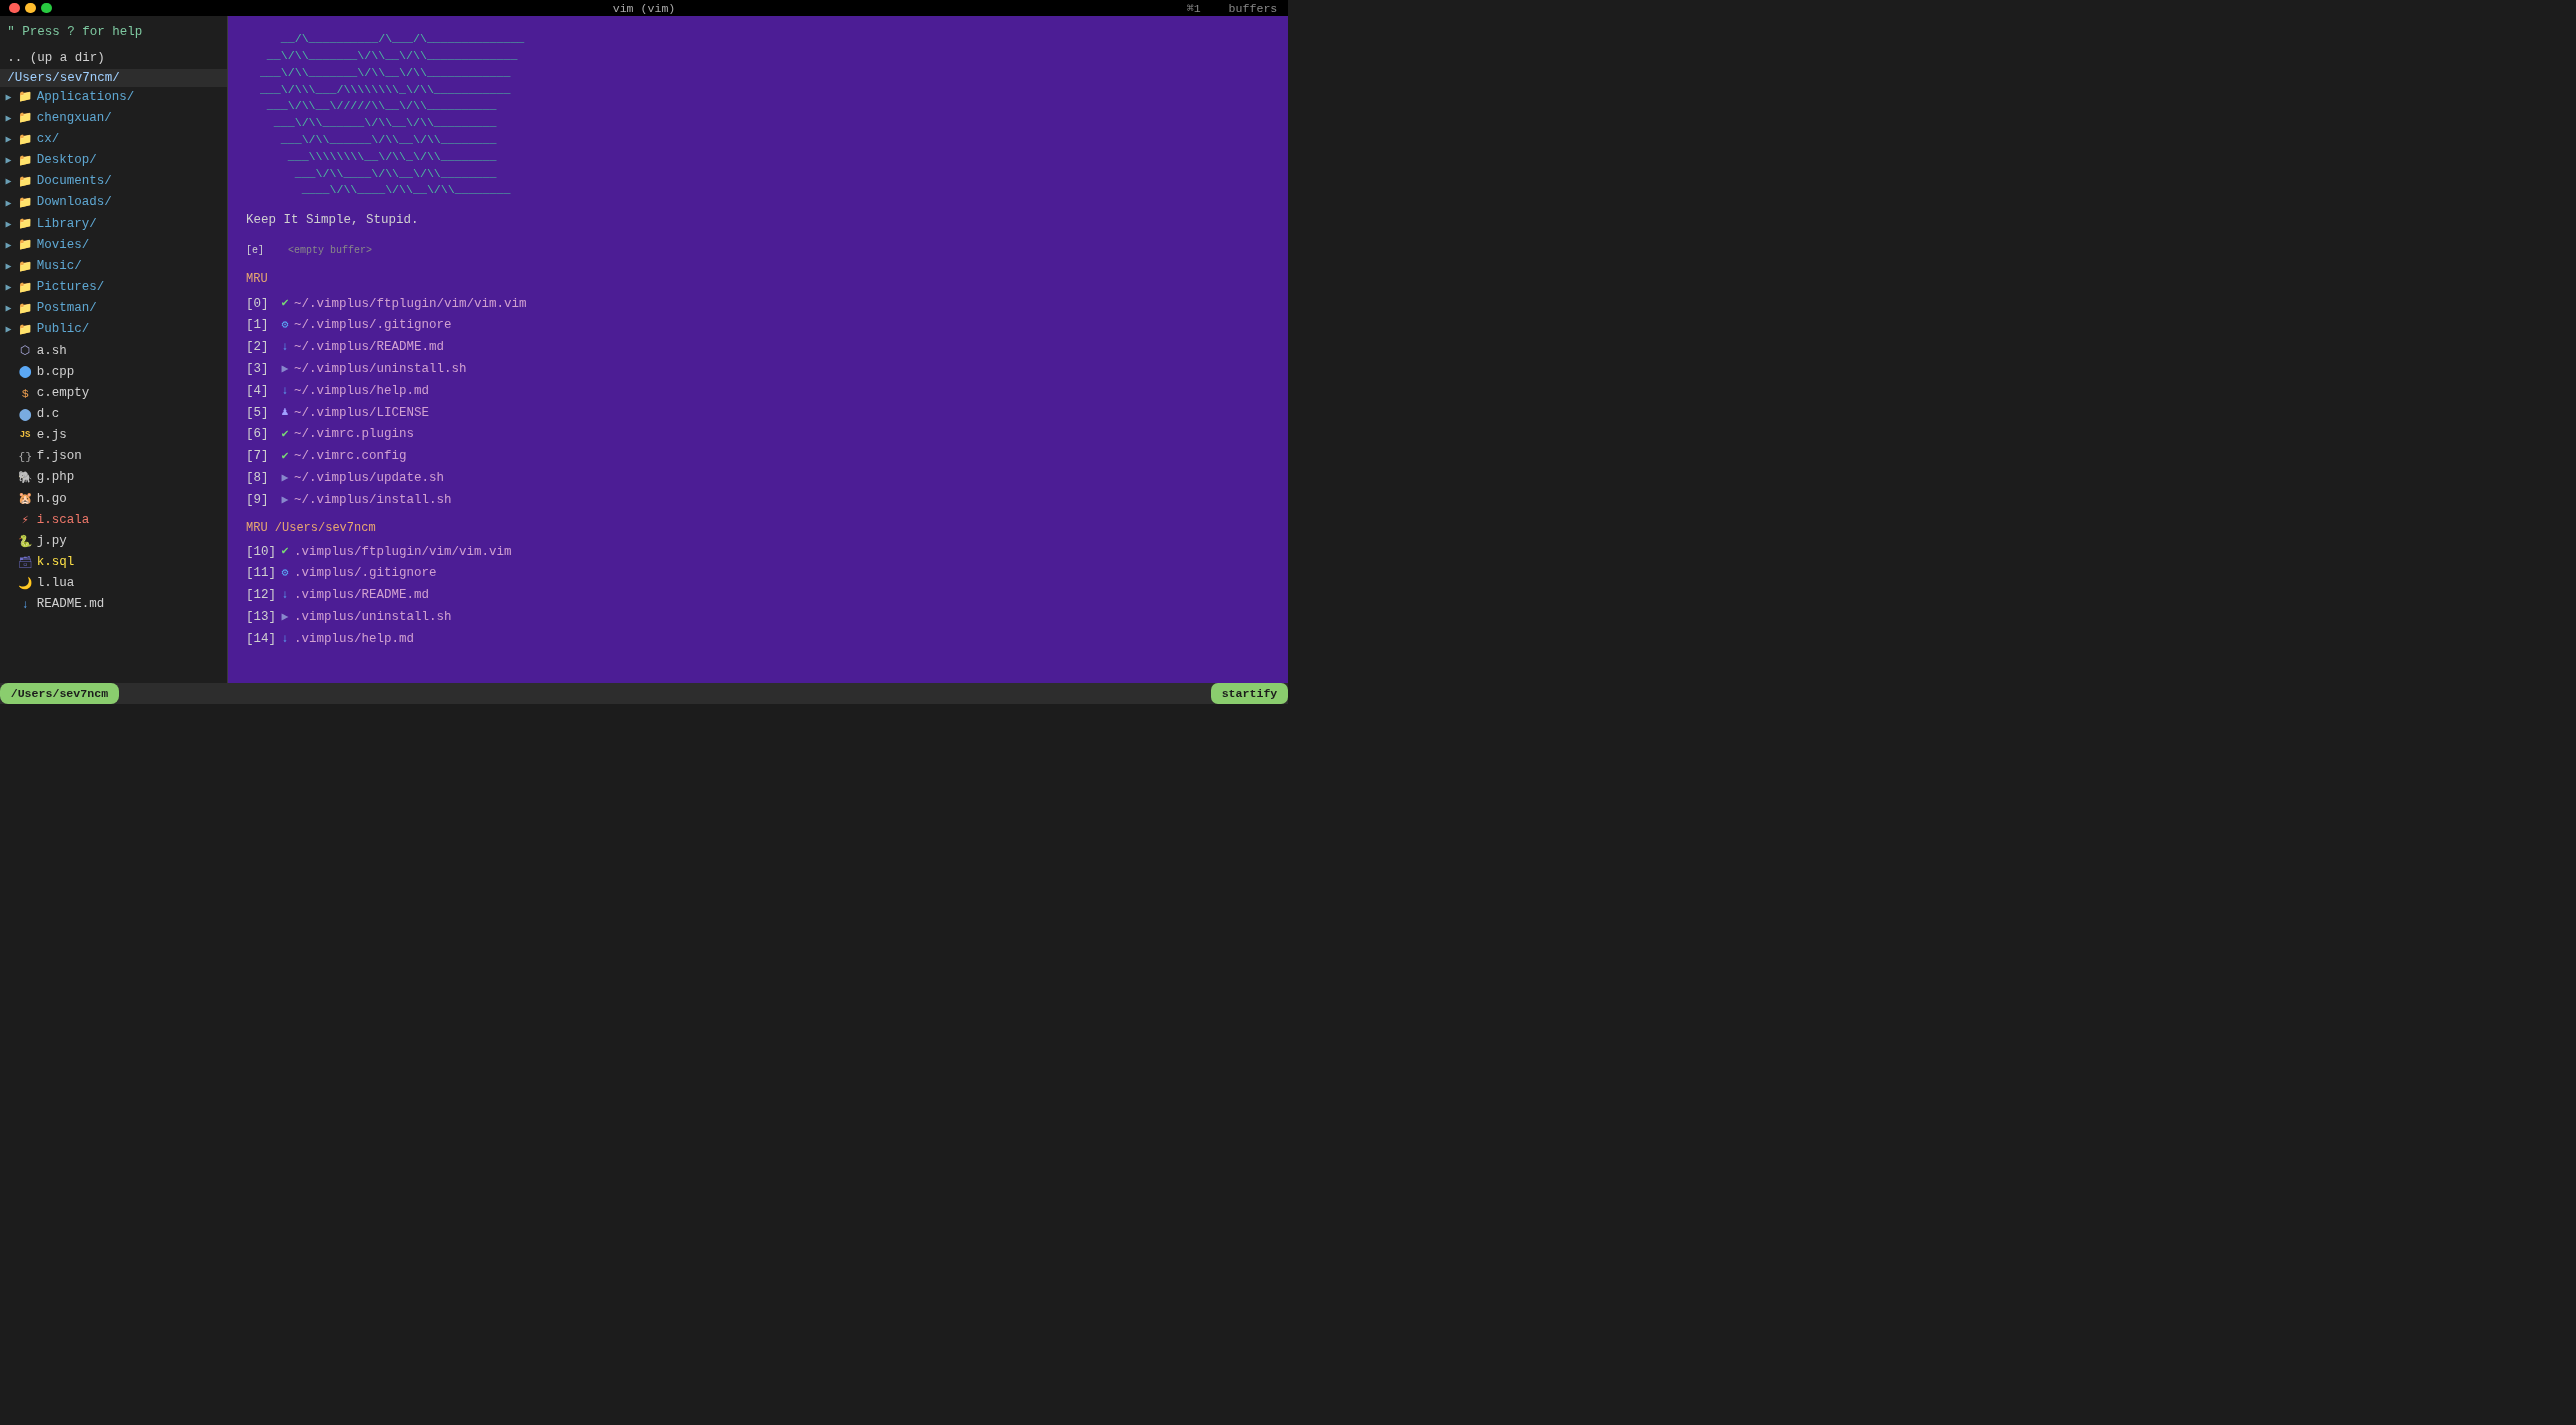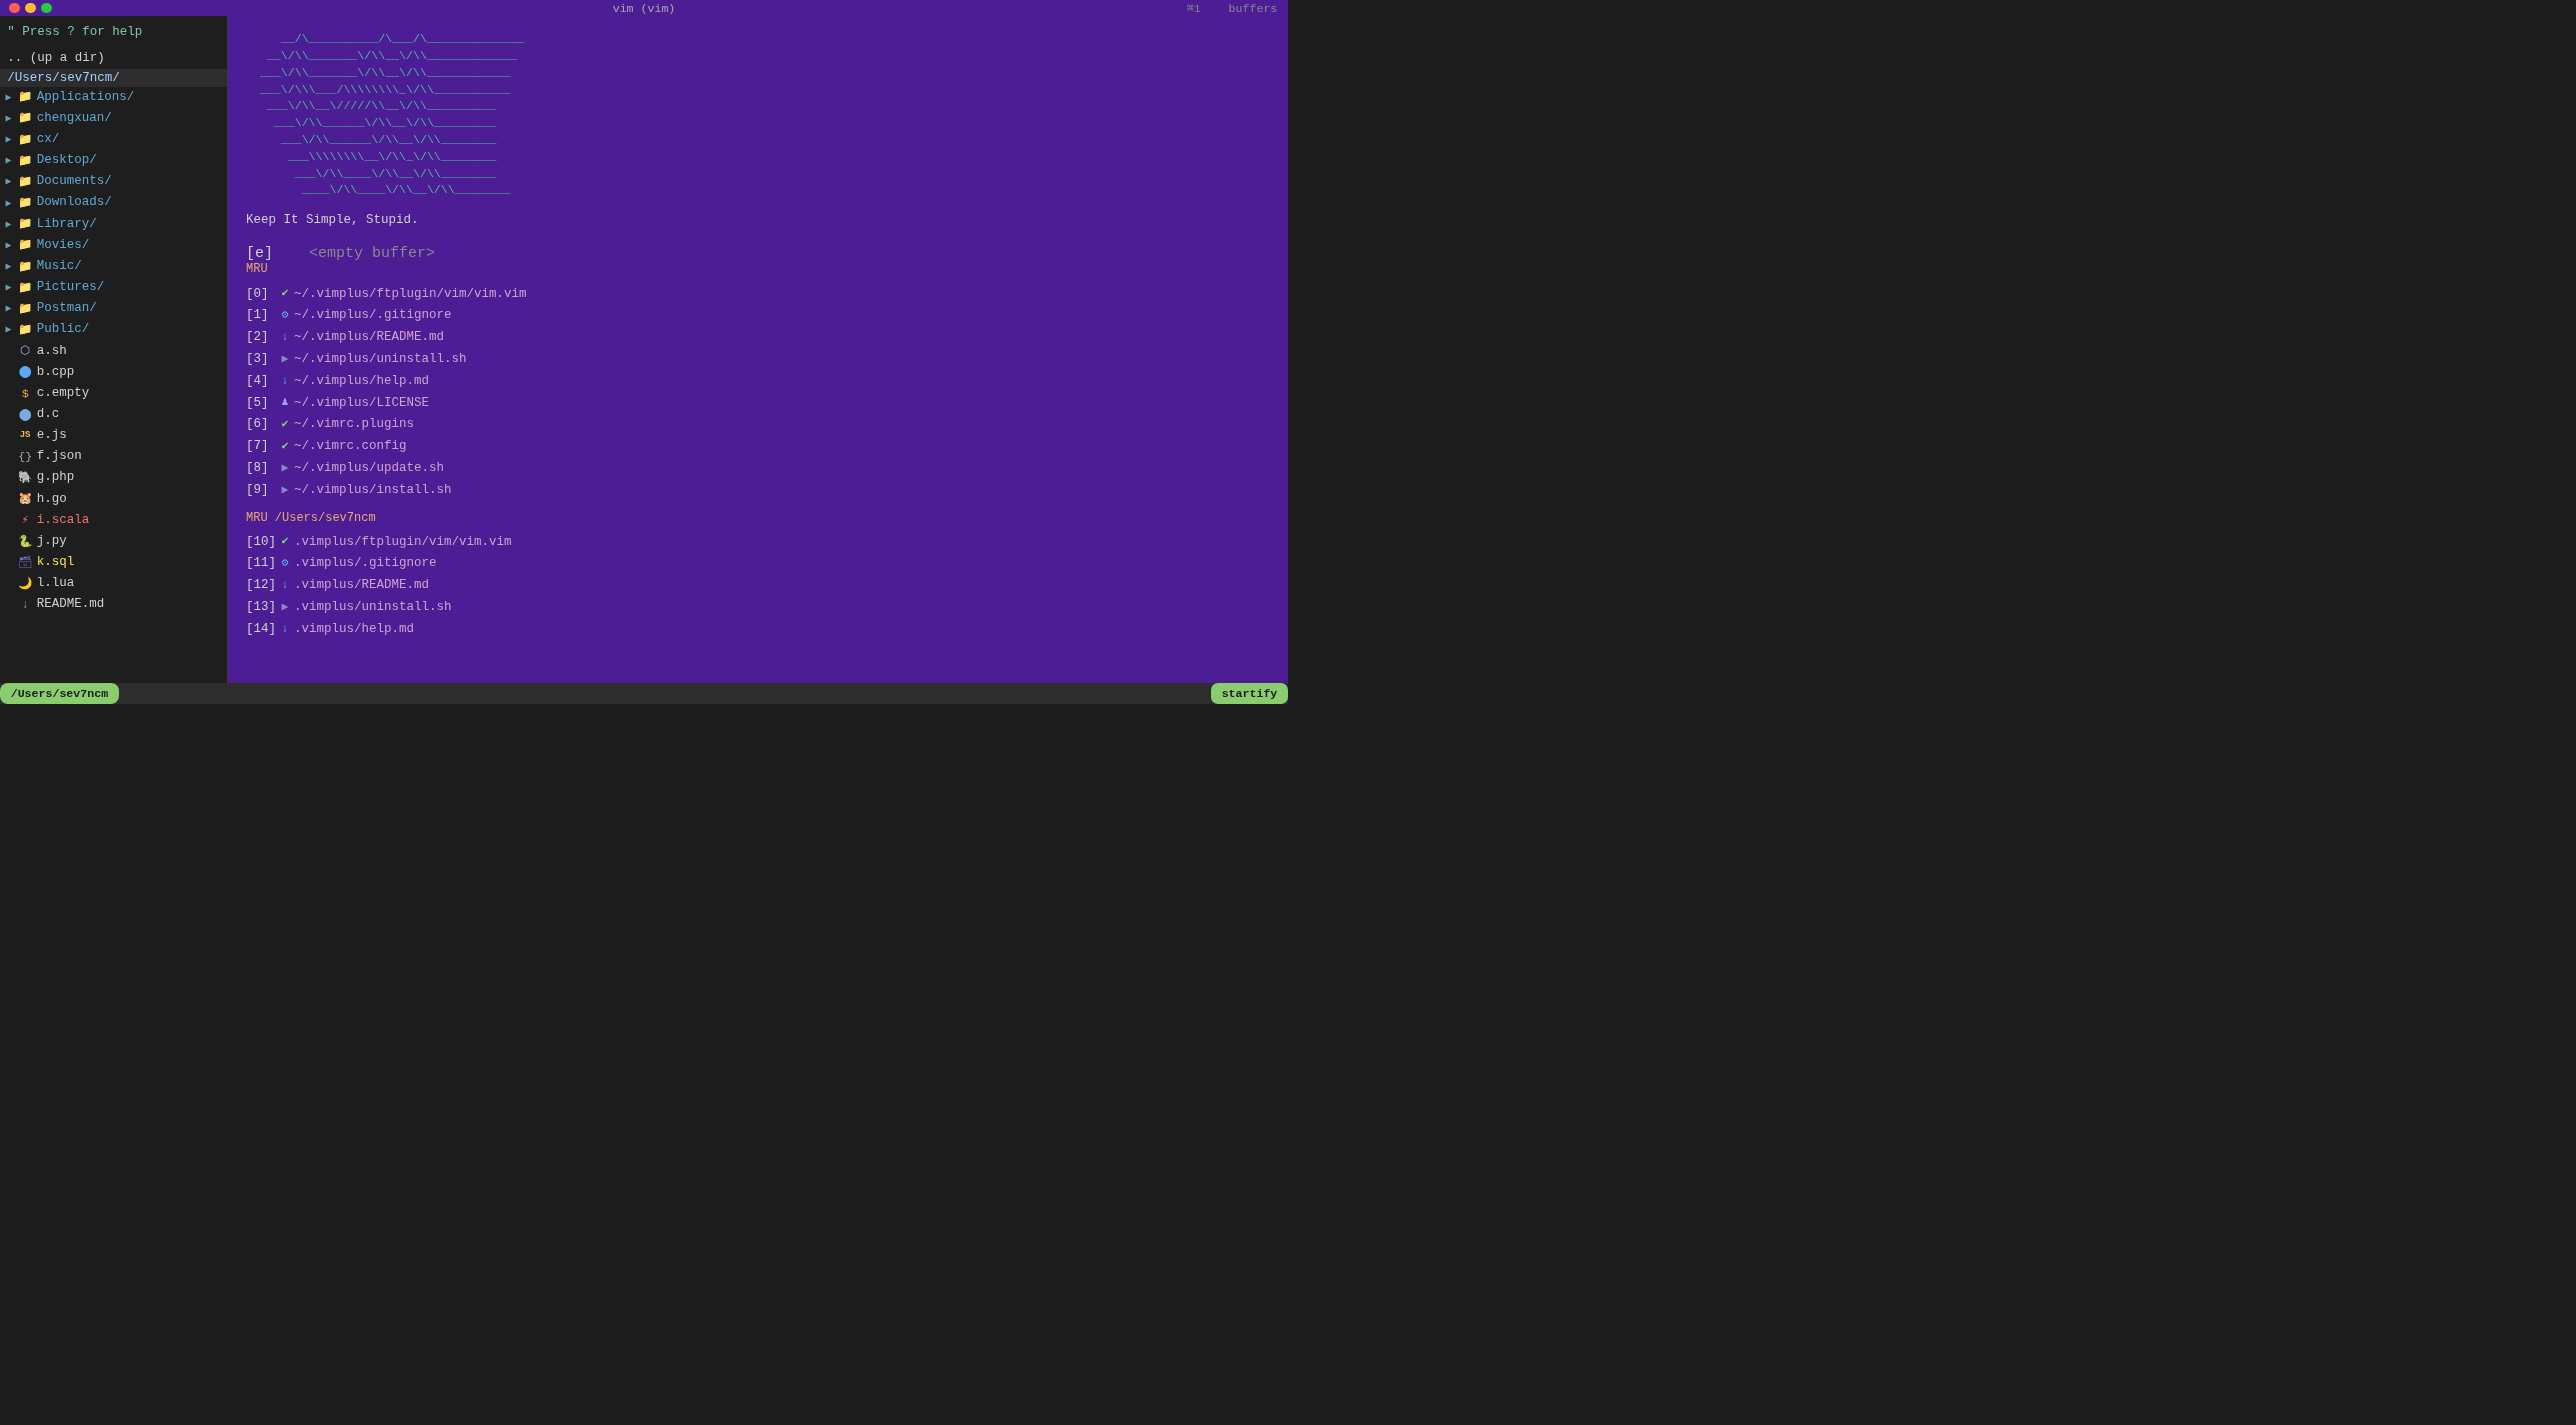--- a/index.html
+++ b/index.html
@@ -7,21 +7,21 @@
       background: #1c1c1c;
       font-family: 'Courier New', Courier, monospace;
       font-size: 13.4px;
       color: #d0d0d0;
       width: 1288px;
       height: 713px;
       overflow: hidden;
       position: relative;
     }
     .title-bar {
-      background: #4c1d95;
+      background: #000000;
       height: 16px;
       display: flex;
       align-items: center;
       justify-content: center;
       position: relative;
     }
     .title-bar-title {
       color: #aaa;
       font-size: 11.6px;
     }
@@ -118,21 +118,22 @@
       margin-bottom: 14.3px;
       margin-top: 7.2px;
     }
     .tagline {
       color: #d0d0d0;
       margin-bottom: 18px;
       font-size: 12.5px;
     }
     .empty-buf {
       color: #888;
-      font-size: 15px;
+      margin-bottom: 16px;
+      font-size: 10px;
     }
     .mru-header {
       color: #e8a870;
       margin-bottom: 7.2px;
       font-size: 12px;
     }
     .mru-item {
       display: flex;
       align-items: center;
       margin-bottom: 1.8px;

